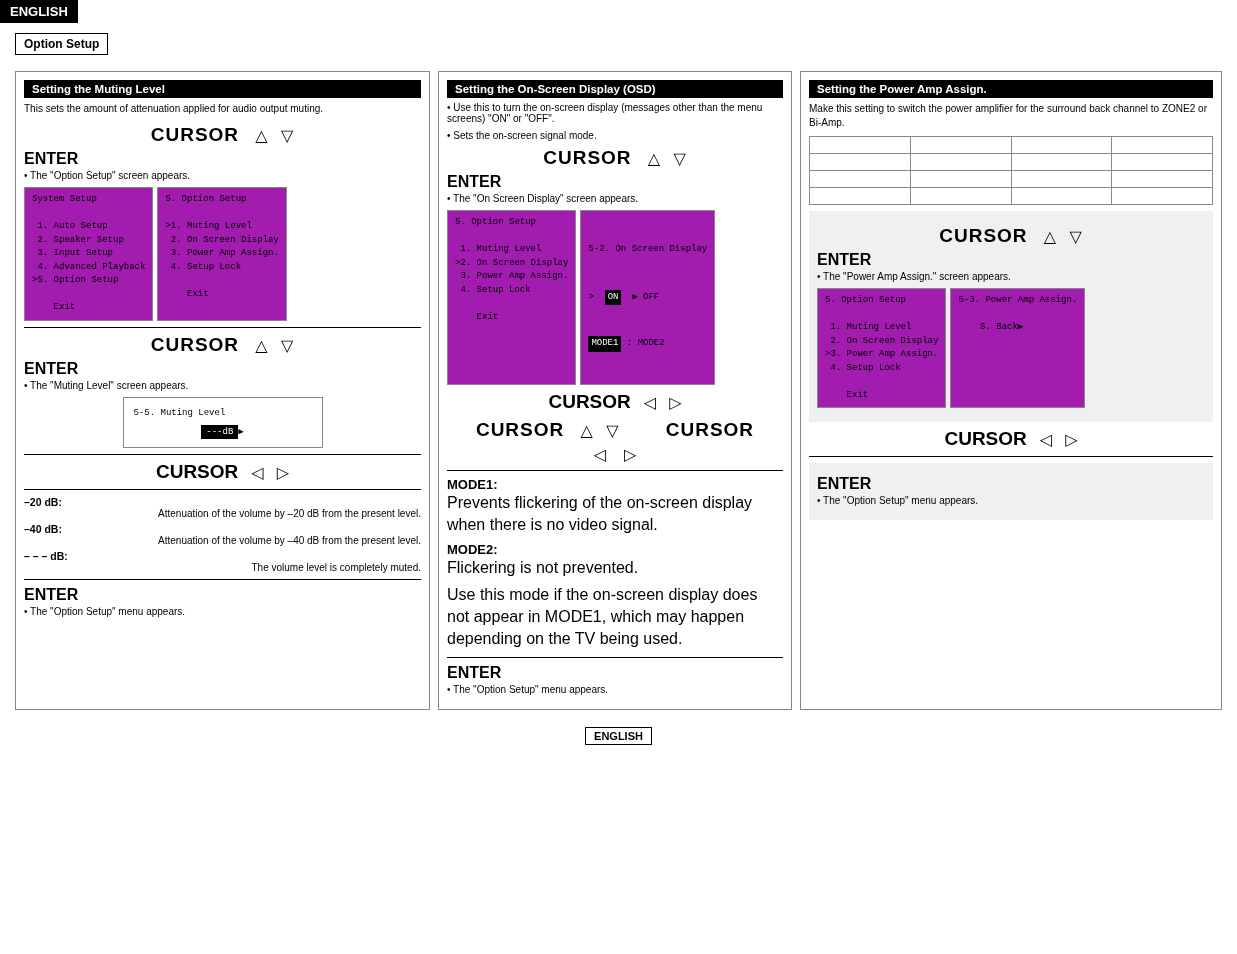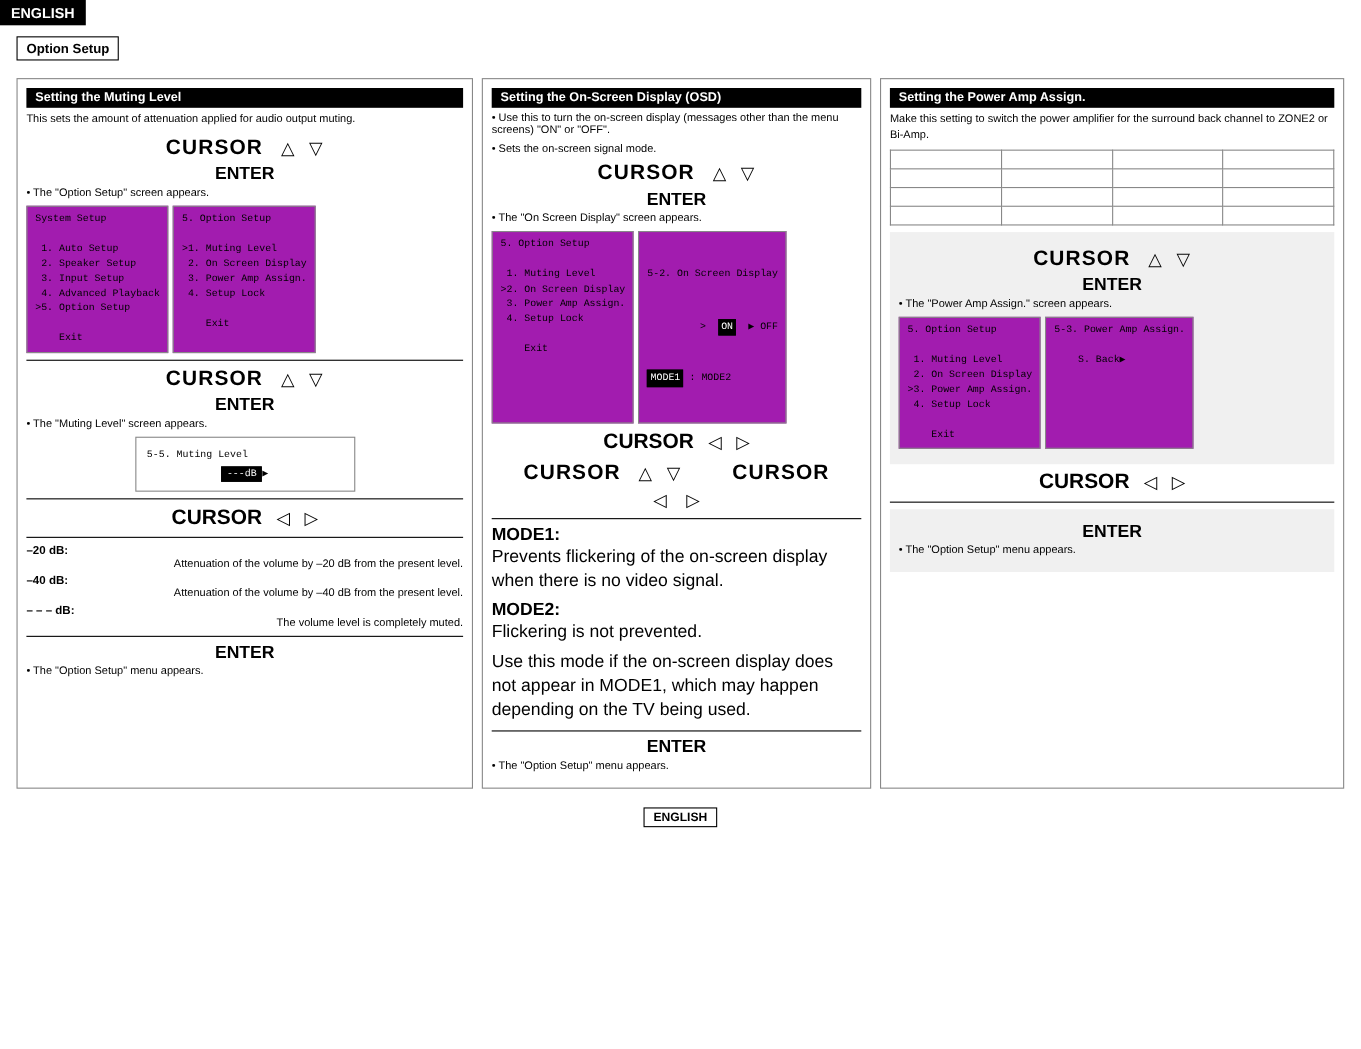--- a/index.html
+++ b/index.html
@@ -89,21 +89,20 @@
       letter-spacing: 1px;
       margin: 6px 0 2px 0;
     }
     .cursor-word {
       font-size: 19px;
       font-weight: bold;
     }
 
     
     .enter-line {
-      text-align: center;
       font-size: 16px;
       font-weight: bold;
       margin: 4px 0 2px 0;
     }
 
     
     .bullet-desc {
       font-size: 10px;
       margin: 2px 0 6px 0;
     }
@@ -143,21 +142,21 @@
     .db-desc {
       font-size: 10px;
       margin-left: 8px;
       margin-bottom: 2px;
       text-align: right;
     }
 
     
     .mode-label {
       font-weight: bold;
-      font-size: 16px;
+      font-size: 13px;
       margin-top: 6px;
     }
     .mode-desc {
       font-size: 16px;
       margin-left: 0;
       line-height: 1.4;
       margin-bottom: 4px;
     }
 
     
@@ -330,21 +329,21 @@
         <div class="menu-box">5. Option Setup
 
  1. Muting Level
 &gt;2. On Screen Display
  3. Power Amp Assign.
  4. Setup Lock
 
     Exit</div>
         <div class="menu-box" style="font-family:'Courier New',monospace; font-size:9px; line-height:1.5; border:1px solid #888; padding:5px 7px;">
           <div>5-2. On Screen Display</div>
-          <div style="margin-top:6px;text-align:right;">&gt; &nbsp;<span class="highlight-box">ON</span> &nbsp;▶ OFF</div>
+          <div style="margin-top:6px;">&gt; &nbsp;<span class="highlight-box">ON</span> &nbsp;▶ OFF</div>
           <div style="margin-top:4px;"><span class="highlight-box">MODE1</span> : MODE2</div>
         </div>
       </div>
 
       <div class="cursor-lr-line">
         <span class="cursor-word">CURSOR</span>
         <span style="font-size:16px; font-weight:normal; margin-left:10px;">◁</span>
         <span style="font-size:16px; font-weight:normal; margin-left:10px;">▷</span>
       </div>
 

